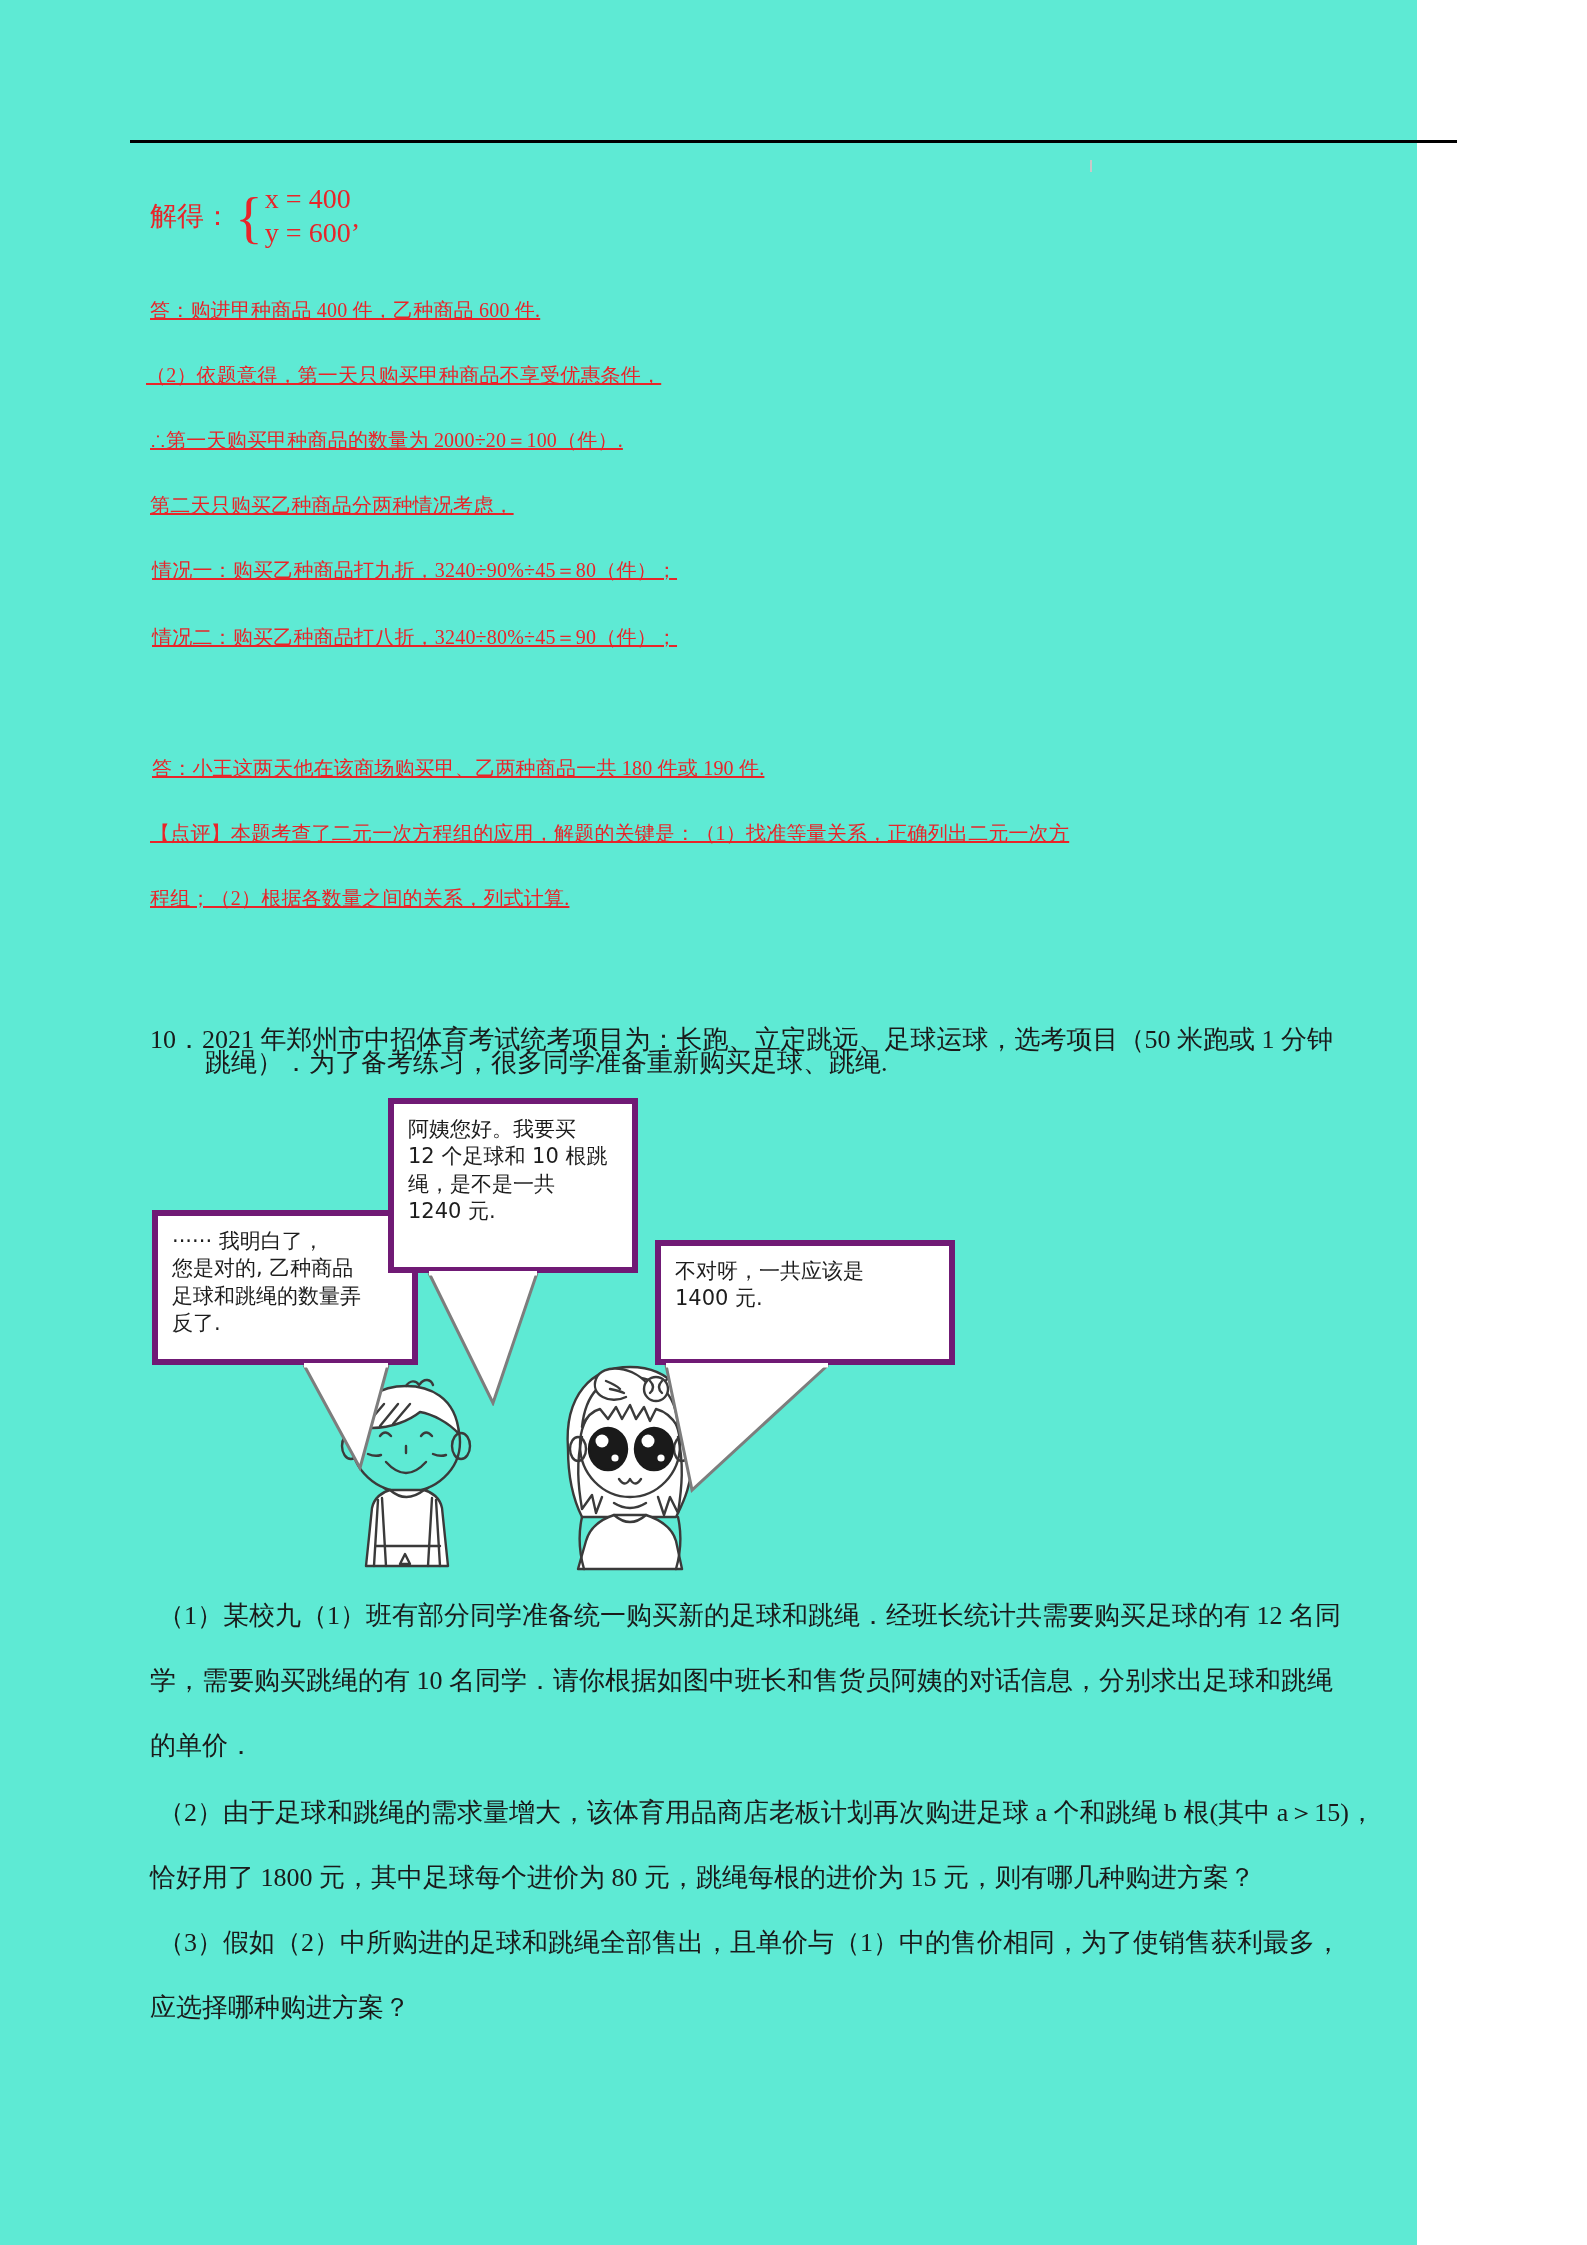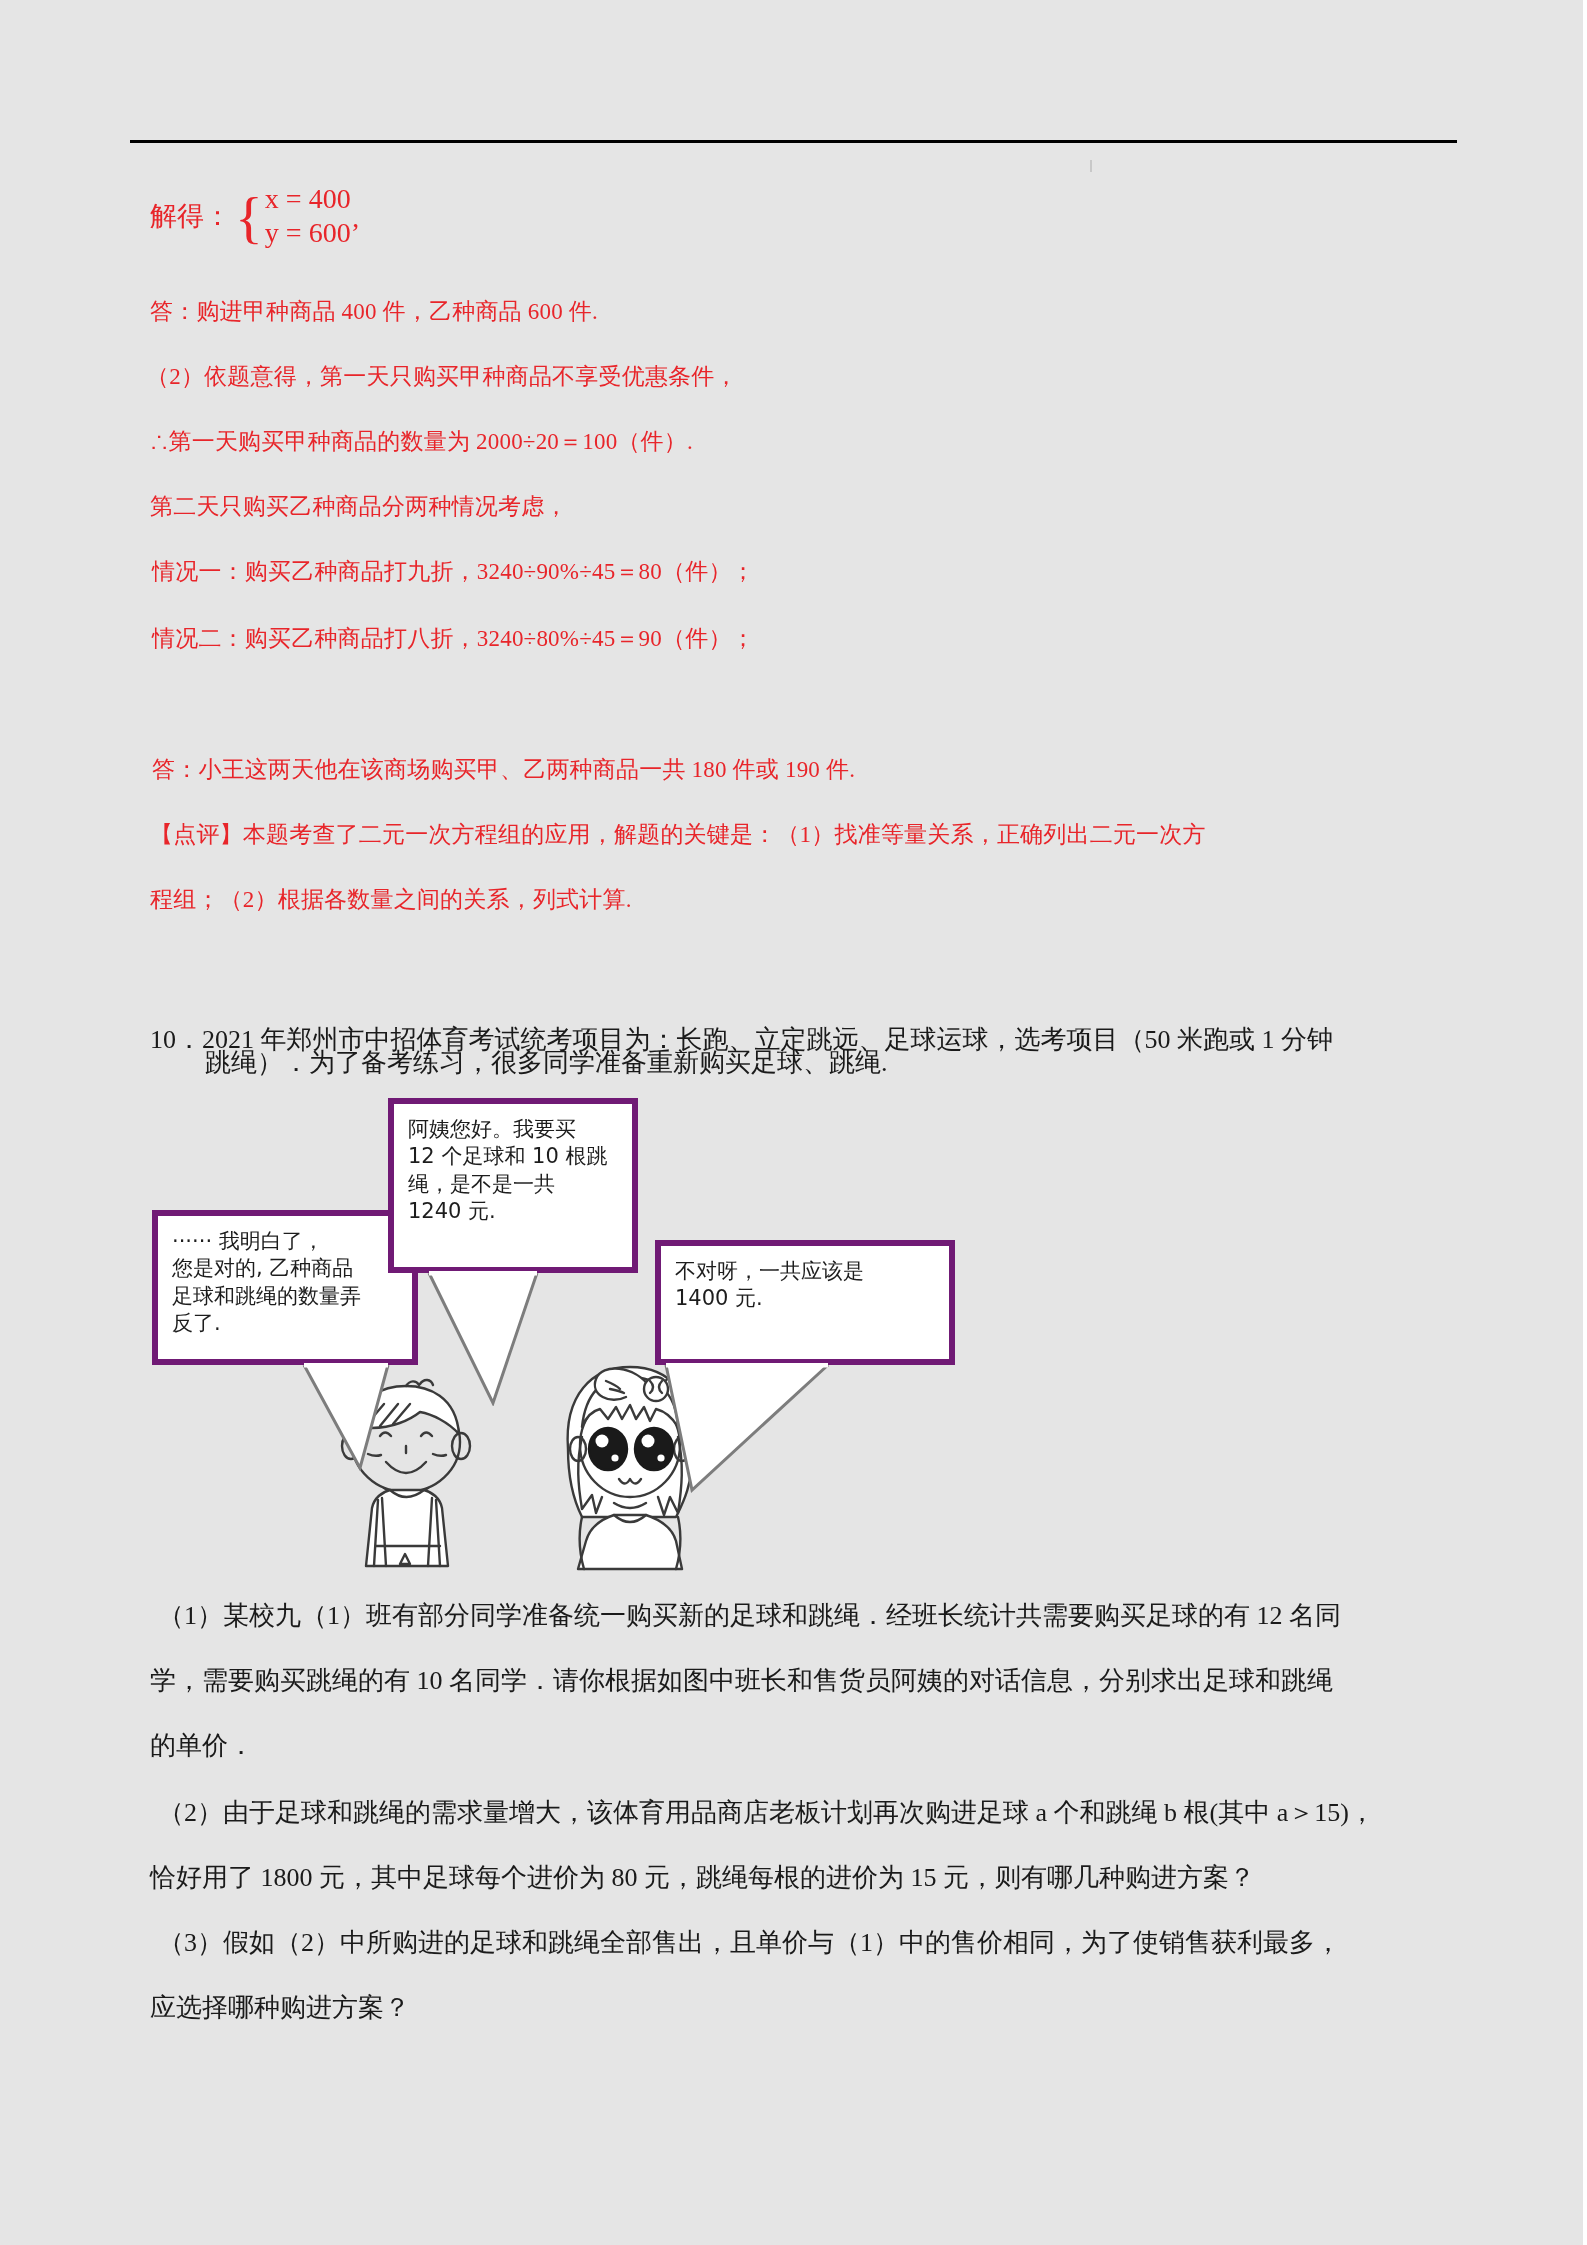--- a/index.html
+++ b/index.html
@@ -10,23 +10,23 @@
   body {
     width: 1587px;
     height: 2245px;
     position: relative;
     font-family: "Liberation Serif", "DejaVu Serif", serif;
     overflow: hidden;
   }
   .page {
     position: absolute;
     left: 0; top: 0;
-    width: 1583px;
+    width: 1417px;
     height: 2245px;
-    background: #e5e5e5;
+    background: #5eead4;
   }
   .header-rule {
     position: absolute;
     left: 130px;
     top: 140px;
     width: 1327px;
     height: 0;
     border-top: 3px solid #000;
   }
   .header-tick {
@@ -38,24 +38,25 @@
     background: #c8c8c8;
   }
 
   
   .red {
     color: #e8252a;
   }
   .sol {
     position: absolute;
     left: 150px;
-    font-size: 23px;
+    font-size: 20px;
     line-height: 1.0;
     letter-spacing: 0.2px;
     white-space: nowrap;
+    text-decoration: underline;
   }
   .brace-row {
     position: absolute;
     left: 150px;
     top: 182px;
     display: flex;
     align-items: center;
     font-size: 27px;
   }
   .brace-label { margin-right: 4px; }

